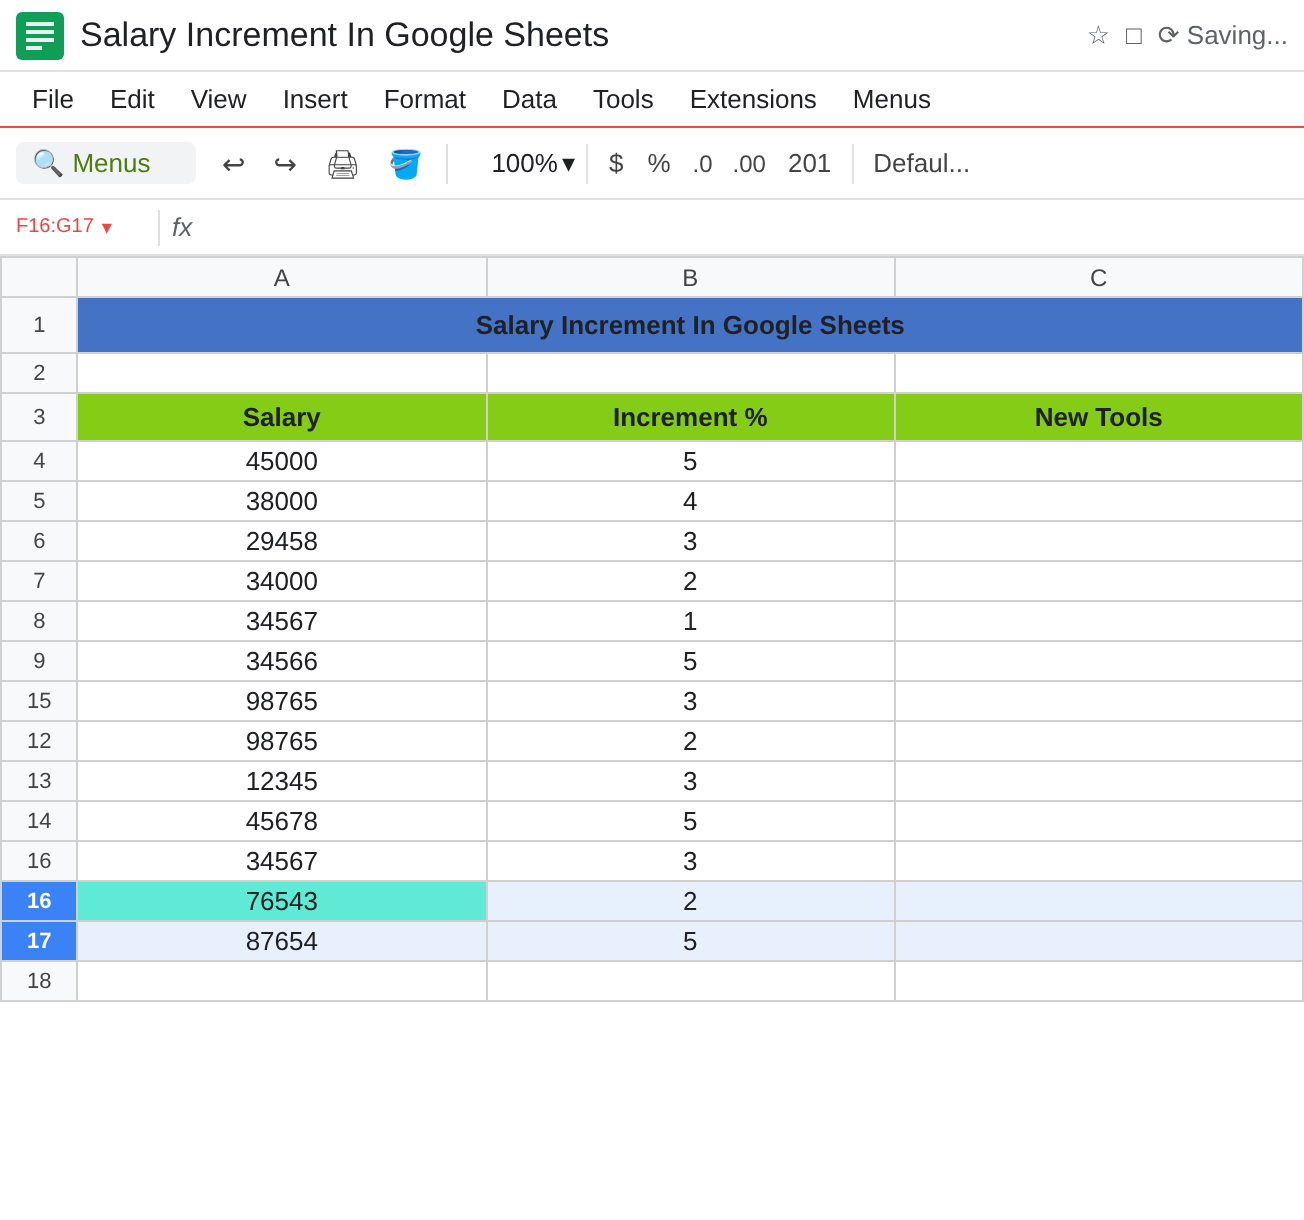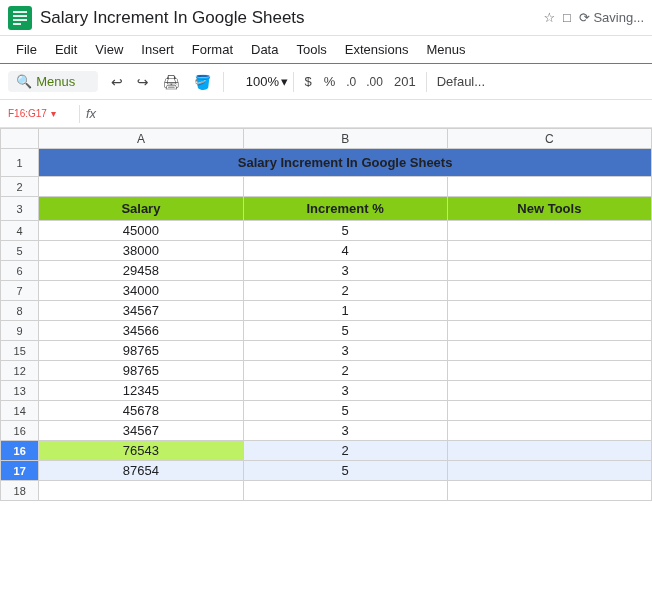--- a/index.html
+++ b/index.html
@@ -270,21 +270,21 @@
       </tr>
       <tr>
         <td class="row-num">16</td>
         <td class="cell col-a">34567</td>
         <td class="cell col-b">3</td>
         <td class="cell col-c"></td>
       </tr>
 
       <tr class="row-selected">
         <td class="row-num selected">16</td>
-        <td class="cell col-a" style="background:#bef264;">76543</td>
+        <td class="cell col-a" style="background:#5eead4;">76543</td>
         <td class="cell col-b" style="background:#e8f0fe;">2</td>
         <td class="cell col-c" style="background:#e8f0fe;"></td>
       </tr>
 
       <tr class="row-selected">
         <td class="row-num selected">17</td>
         <td class="cell col-a" style="background:#e8f0fe;">87654</td>
         <td class="cell col-b" style="background:#e8f0fe;">5</td>
         <td class="cell col-c" style="background:#e8f0fe;"></td>
       </tr>

